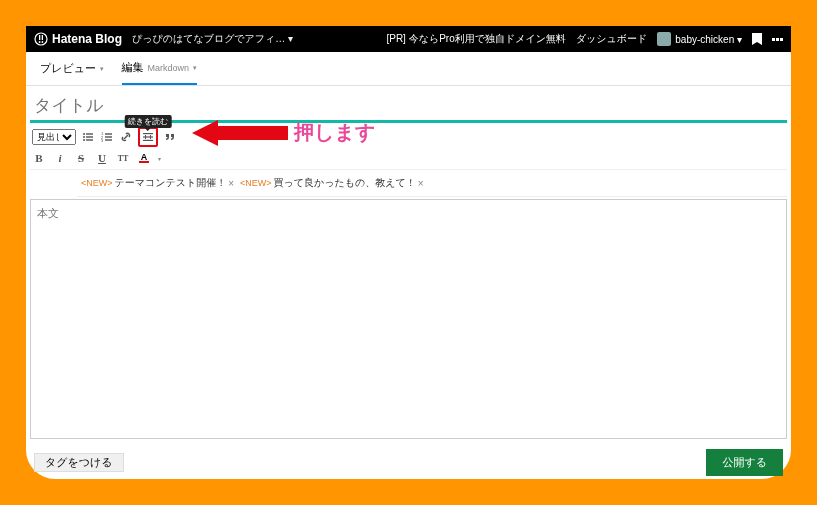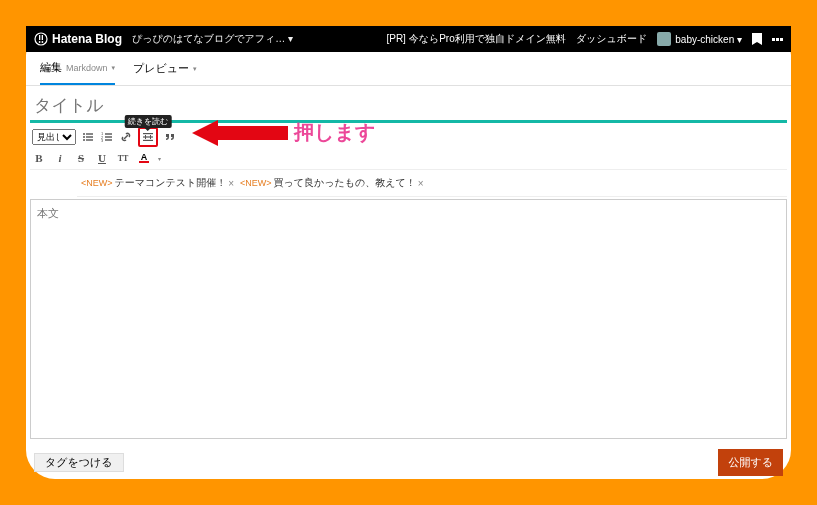--- a/index.html
+++ b/index.html
@@ -230,24 +230,24 @@
   }
   .tag-btn {
     background:#f0f0f0;
     border:1px solid #ddd;
     padding: 1px 10px;
     font-size: 11px;
     cursor:pointer;
   }
   .footer .spacer { flex:1; }
   .publish-btn {
-    background:#c2410c;
+    background:#15803d;
     color:#fff;
     border:none;
-    padding: 6px 10px;
+    padding: 6px 16px;
     font-size: 11px;
     cursor:pointer;
   }
 </style>
 </head>
 <body>
 
 <div class="app">
 
   <div class="topbar">
@@ -273,27 +273,27 @@
       <div class="bookmark"></div>
       <div class="apps">
         <span></span>
           <span></span>
           <span></span>
       </div>
     </div>
   </div>
 
   <div class="tabs">
+    <div class="tab">
+      <span>プレビュー</span>
+      <span class="caret">▾</span>
+    </div>
     <div class="tab active">
       <span>編集</span>
       <span class="mode">Markdown</span>
-      <span class="caret">▾</span>
-    </div>
-    <div class="tab">
-      <span>プレビュー</span>
       <span class="caret">▾</span>
     </div>
   </div>
 
   <div class="editor-wrap">
 
     <input class="title-input" placeholder="タイトル" style="">
 
     <div class="toolbar">
       <select class="heading">

